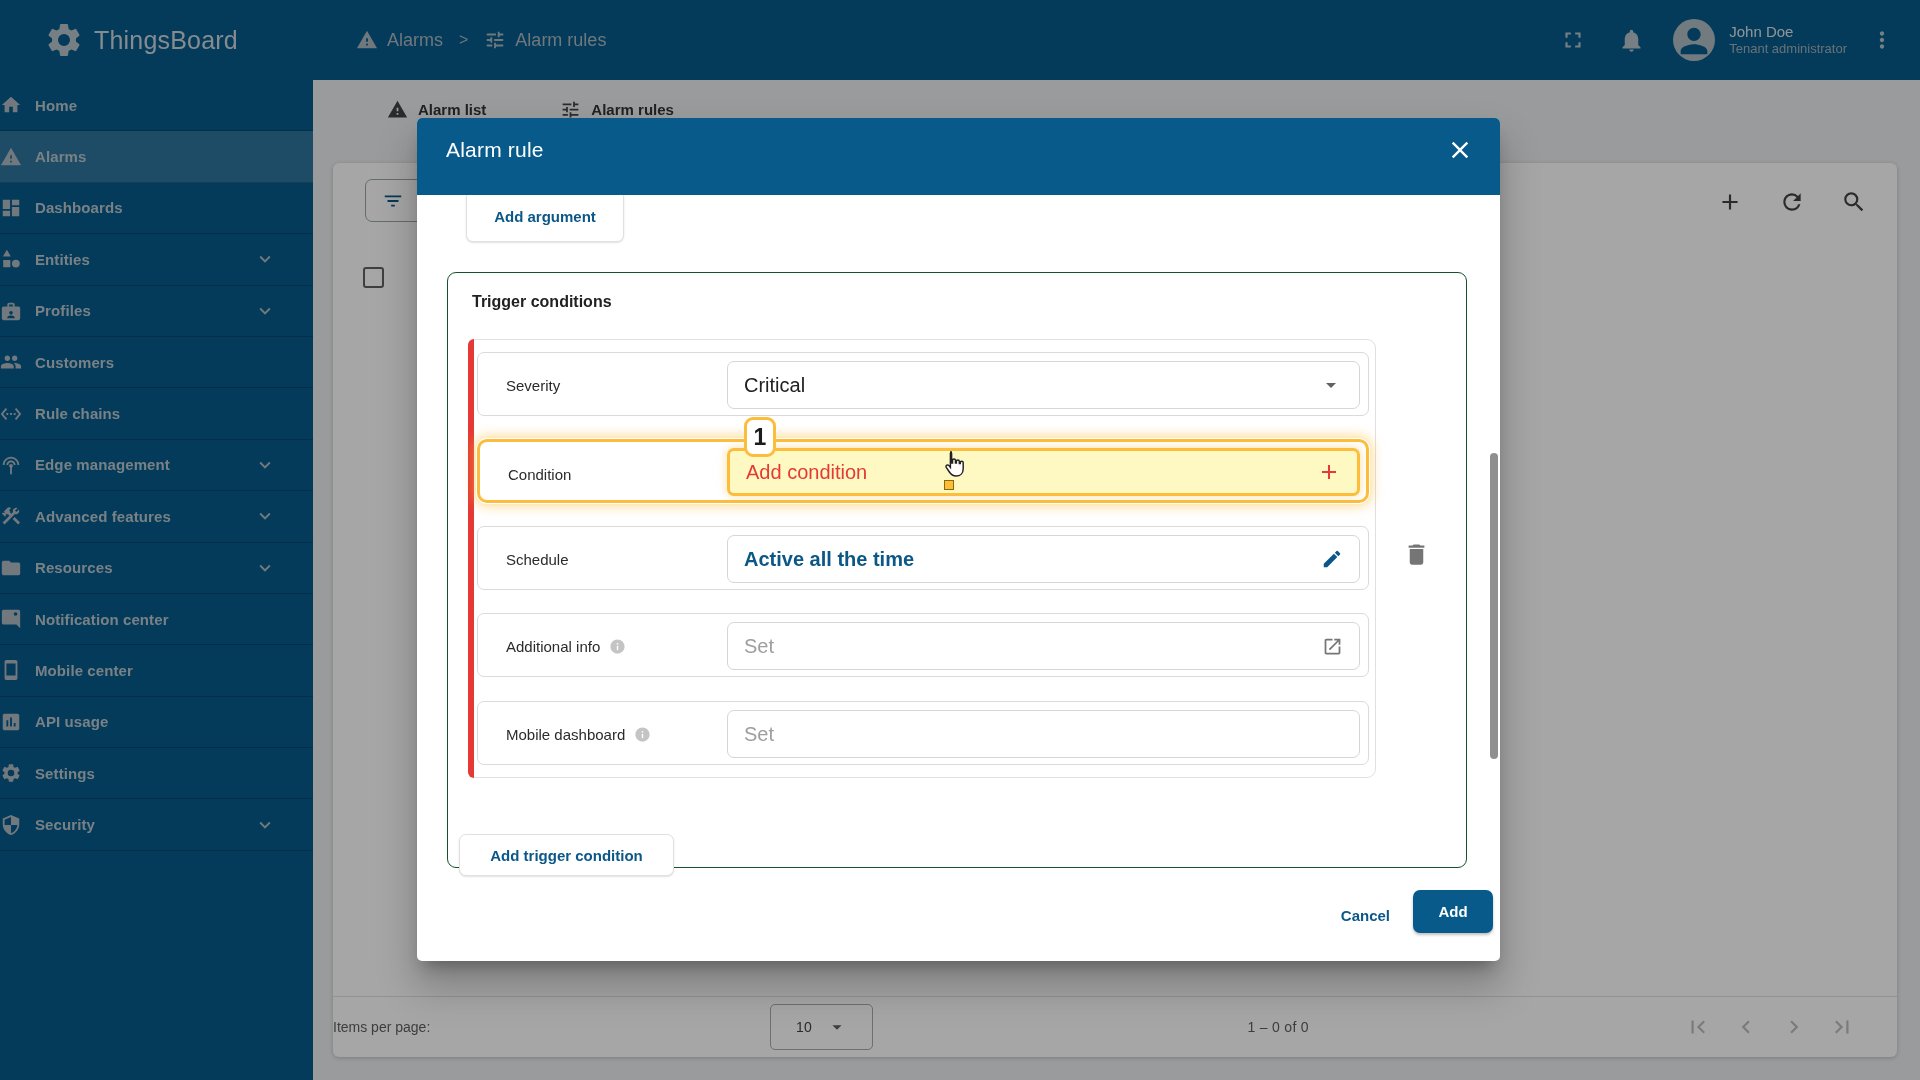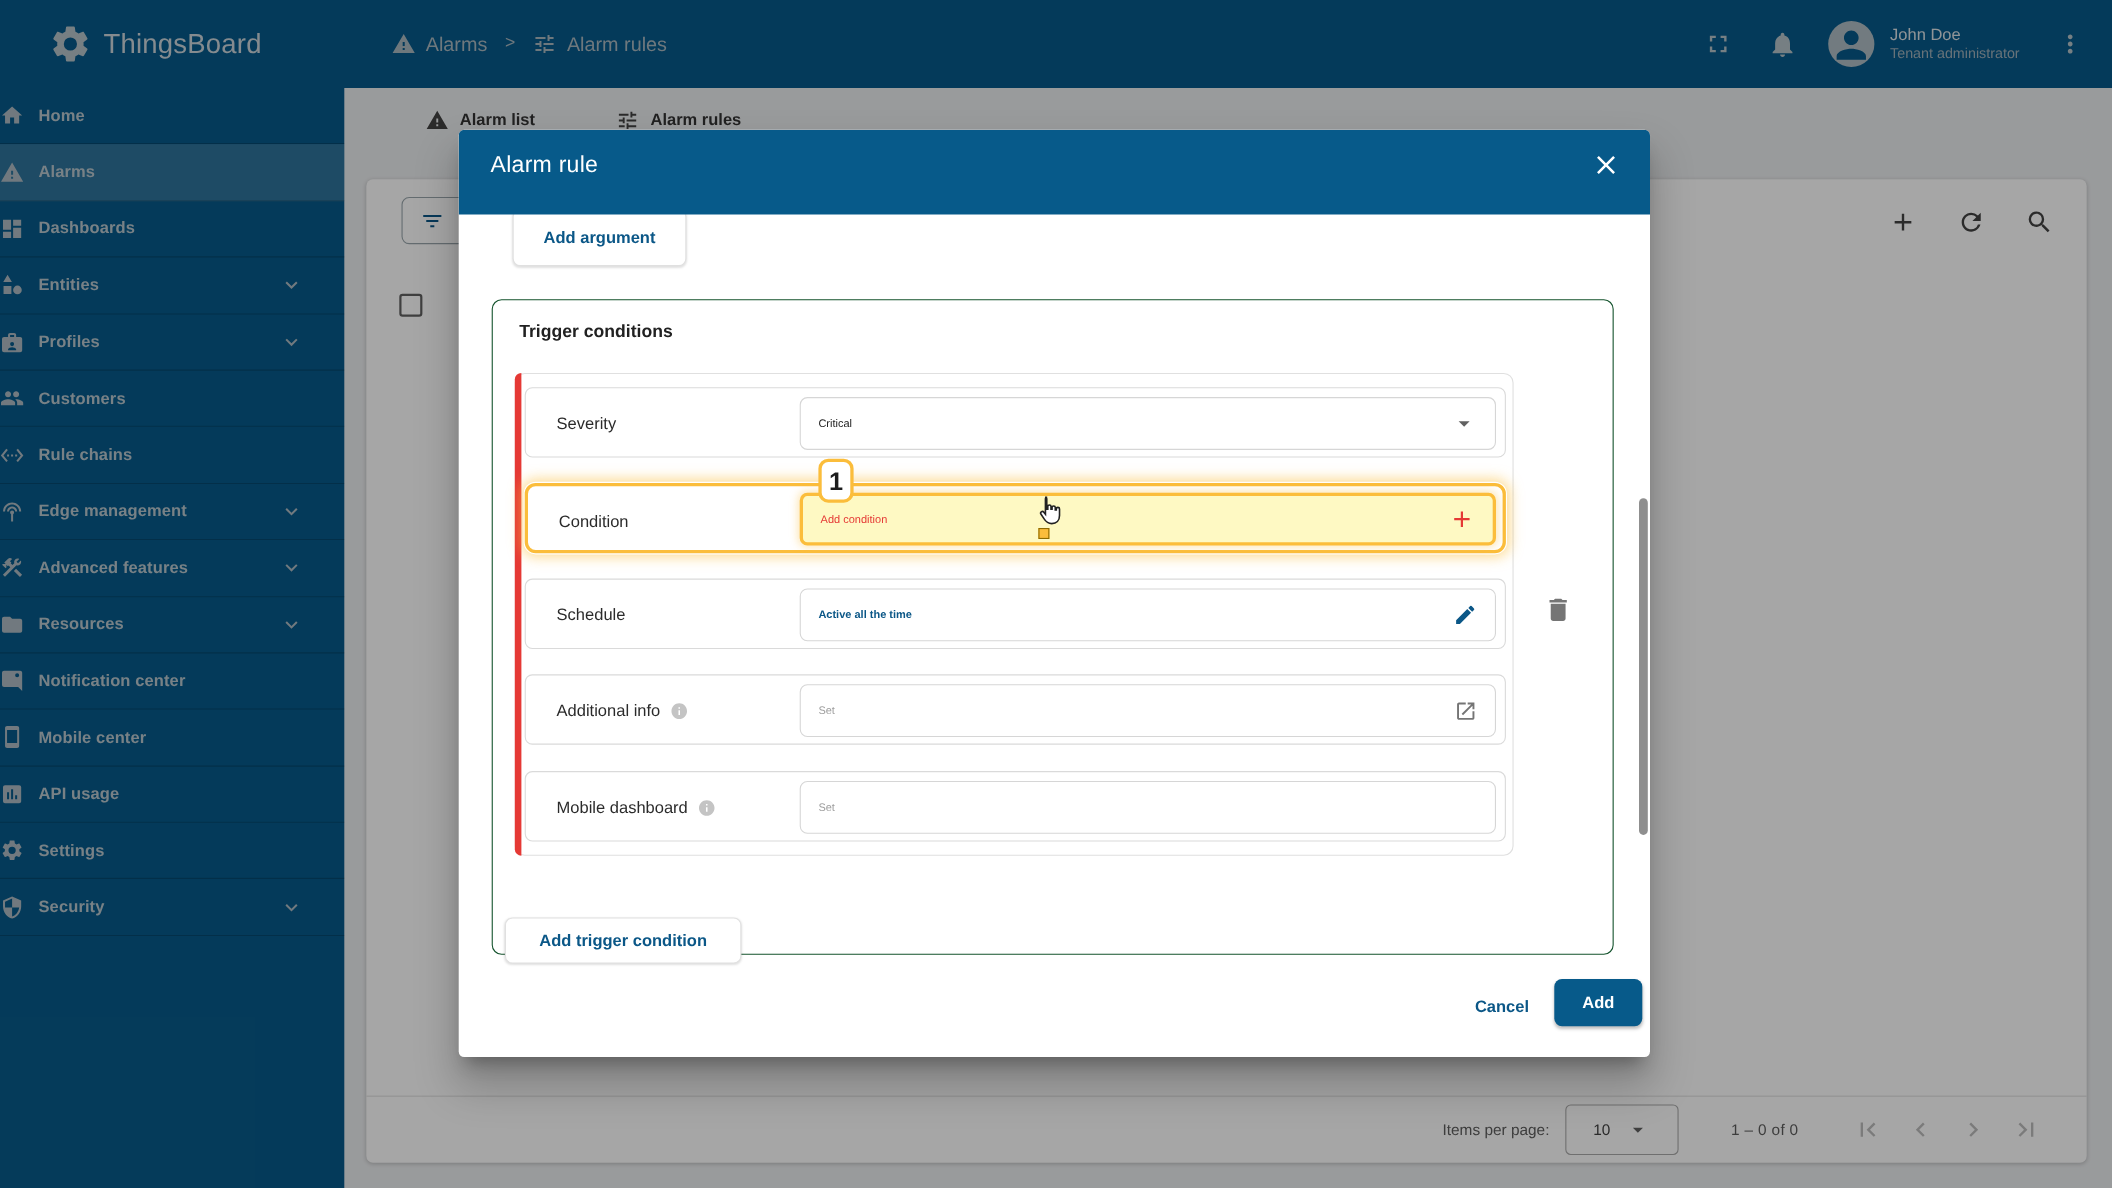--- a/index.html
+++ b/index.html
@@ -11,21 +11,21 @@
   .topbar { position:absolute; left:0; top:0; width:1920px; height:80px;
     background:var(--primary); display:flex; z-index:10; }
   .logo { display:flex; align-items:center; gap:10px; margin-left:44px; width:260px; }
   .logo-text { color:#ccd6dc; font-size:25px; letter-spacing:.2px; }
   .crumbs { display:flex; align-items:center; gap:12px; margin-left:52px; color:#a9b8c1; font-size:18px; }
   .crumb { display:flex; align-items:center; gap:9px; }
   .crumb-sep { font-size:16px; color:#a9b8c1; padding:0 4px; }
   .topbar-right { position:absolute; right:0; top:0; height:80px; display:flex; align-items:center; }
   .tb-iconbtn { width:40px; height:40px; display:flex; align-items:center; justify-content:center; color:#b6c3ca; }
   .avatar { width:42px; height:42px; border-radius:50%; background:#b0bec5; display:flex; align-items:flex-end; justify-content:center; overflow:hidden; margin:0 14px 0 22px; }
-  .user-block { line-height:1.3; margin-right:26px; }
+  .user-block { line-height:1.3; margin-right:15px; }
   .user-name { color:#dde4e8; font-size:15px; }
   .user-role { color:#9fb0ba; font-size:13px; }
 
   
   .sidebar { position:absolute; left:0; top:80px; width:313px; bottom:0; background:var(--primary); z-index:10; }
   .side-item { height:51.4px; display:flex; align-items:center; 
     border-bottom:1px solid rgba(0,0,0,.18); color:#b9c7ce; cursor:pointer; position:relative; }
   .side-item.active { background:rgba(255,255,255,.16); }
   .side-item .icon { width:22px; height:22px; margin-right:13px; color:#aebbc3; }
   .side-label { font-size:15px; font-weight:700; letter-spacing:.1px; color:#b9c7ce; }
@@ -37,21 +37,21 @@
   .tab { display:flex; align-items:center; gap:10px; font-size:15px; font-weight:700; color:#333; margin-left:74px; }
   .tab .icon { color:#424242; }
   .table-card { position:absolute; left:20px; top:83px; right:23px; bottom:23px; background:#fff;
     border-radius:6px; box-shadow:0 1px 4px rgba(0,0,0,.2); }
   .filter-btn { position:absolute; left:32px; top:16px; width:120px; height:43px; border:1px solid #9aa7ad;
     border-radius:7px; display:flex; align-items:center; padding-left:16px; color:var(--link); background:#fff; }
   .hdr-checkbox { position:absolute; left:30px; top:104px; width:21px; height:21px;
     border:2px solid #616161; border-radius:3px; background:#fff; }
   .table-actions { position:absolute; right:30px; top:26px; display:flex; gap:36px; color:#424242; }
   .paginator { position:absolute; left:0; right:0; bottom:0; height:61px; border-top:1px solid #e0e0e0;
-    display:flex; align-items:center; justify-content:flex-end; color:#5f5f5f; font-size:14px; }
+    display:flex; align-items:center; justify-content:space-between; color:#5f5f5f; font-size:14px; }
   .pp-label { margin-right:14px; }
   .pp-select { width:103px; height:46px; border:1px solid #ababab; border-radius:5px; display:flex;
     align-items:center; justify-content:center; gap:14px; color:#424242; margin-right:48px; }
   .pp-range { margin-right:50px; letter-spacing:.3px; }
   .pp-nav { display:flex; gap:22px; margin-right:42px; color:#bdbdbd; }
   .pp-nav .icon { width:26px; height:26px; }
 
   
   .backdrop { position:absolute; inset:0; background:rgba(0,0,0,.35); z-index:40; }
   .modal { position:absolute; left:417px; top:118px; width:1083px; height:843px; background:#fff;
@@ -74,21 +74,21 @@
   .rule-card { position:absolute; left:20px; top:66px; width:908px; height:439px;
     border:1px solid #e0e0e0; border-radius:9px; background:#fff; }
   .rule-stripe { position:absolute; left:-1px; top:-1px; bottom:-1px; width:6px; background:var(--red);
     border-radius:9px 0 0 9px; }
   .rule-row { position:absolute; left:8px; width:892px; height:64px; border:1px solid #dadada;
     border-radius:7px; background:#fff; }
   .row-label { position:absolute; left:28px; top:0; height:64px; display:flex; align-items:center; gap:9px;
     font-size:15px; color:#2b2b2b; }
   .row-label .icon { color:#c4c4c4; }
   .row-field { position:absolute; left:249px; top:8px; width:633px; height:48px; border:1px solid #d6d6d6;
-    border-radius:7px; display:flex; align-items:center; padding:0 16px; font-size:10px; color:#212121; }
+    border-radius:7px; display:flex; align-items:center; padding:0 16px; font-size:20px; color:#212121; }
   .row-field .spacer { flex:1; }
   .row-severity { top:12px; }
   .row-condition { top:99px; border:3px solid var(--hl); border-radius:10px;
     box-shadow:0 0 0 1px #fff, 0 0 12px 3px rgba(251,189,59,.55); }
   .row-condition .row-field { left:247px; top:6px; border:3px solid var(--hl); background:#fef9c3;
     box-shadow:0 0 8px 1px rgba(251,189,59,.4); color:var(--red); font-weight:400; }
   .row-condition .row-field .icon { color:var(--red); }
   .row-schedule { top:186px; }
   .row-addinfo { top:273px; }
   .row-mobile { top:361px; }

